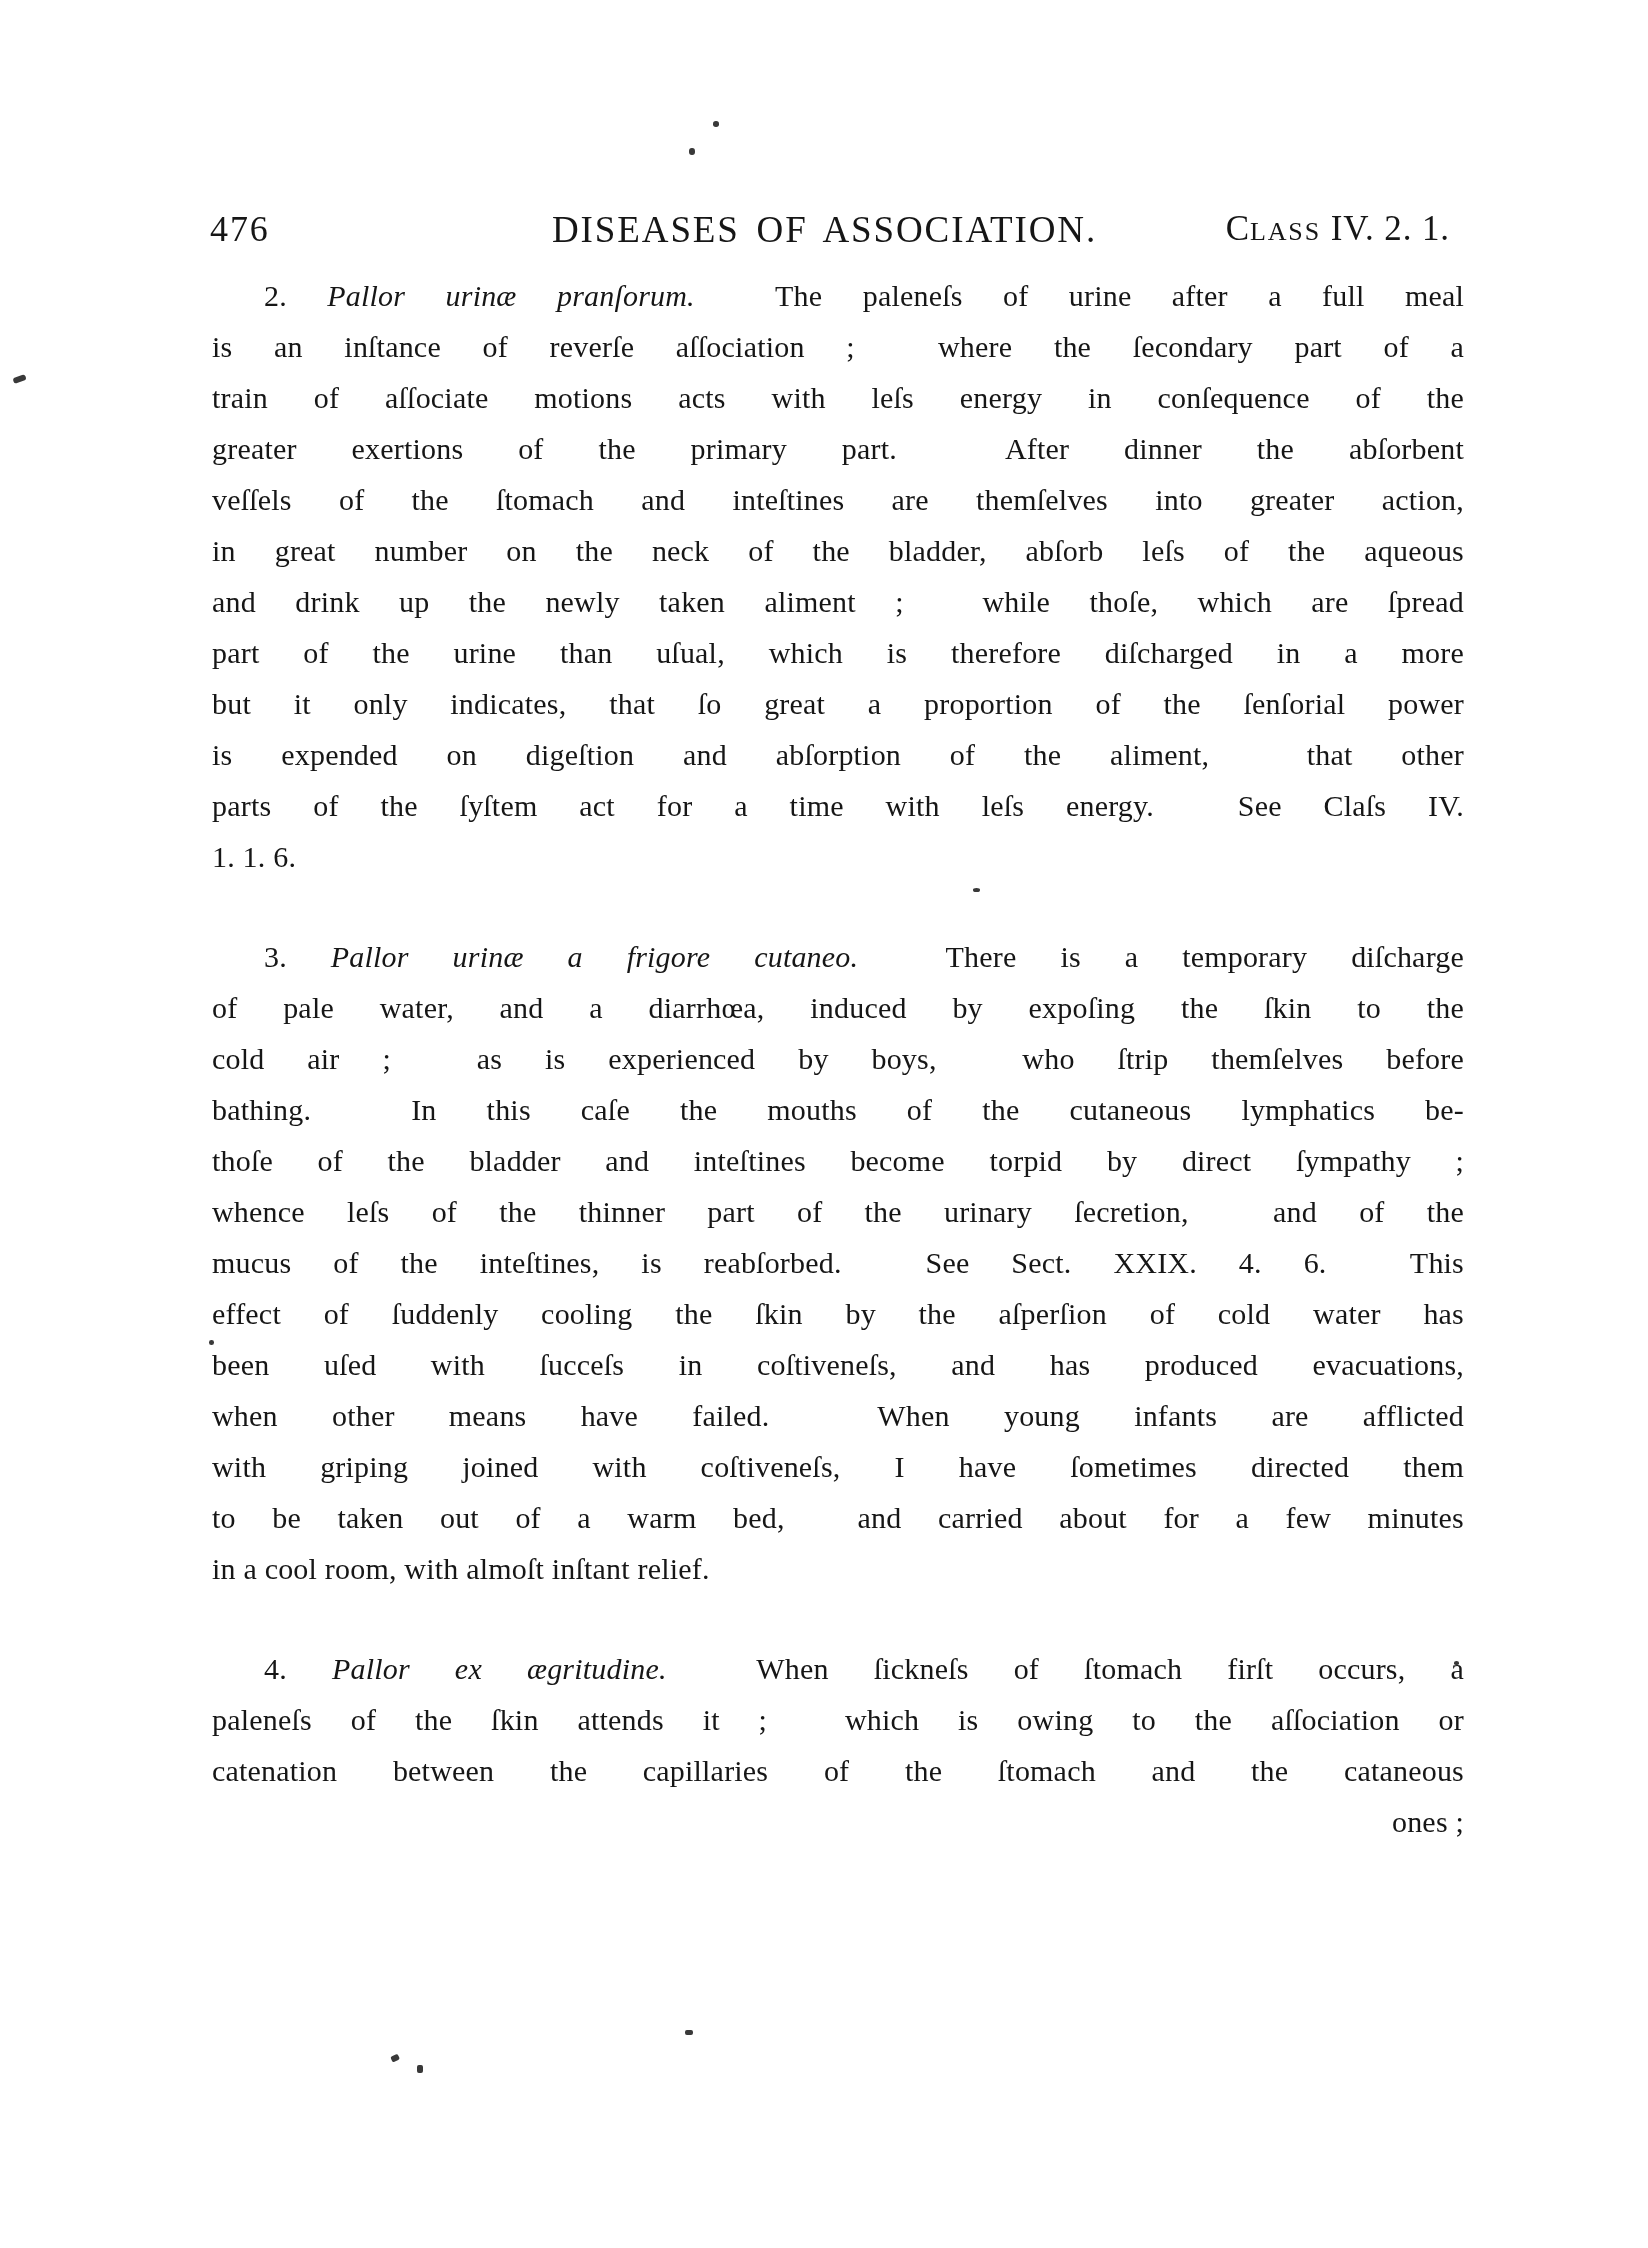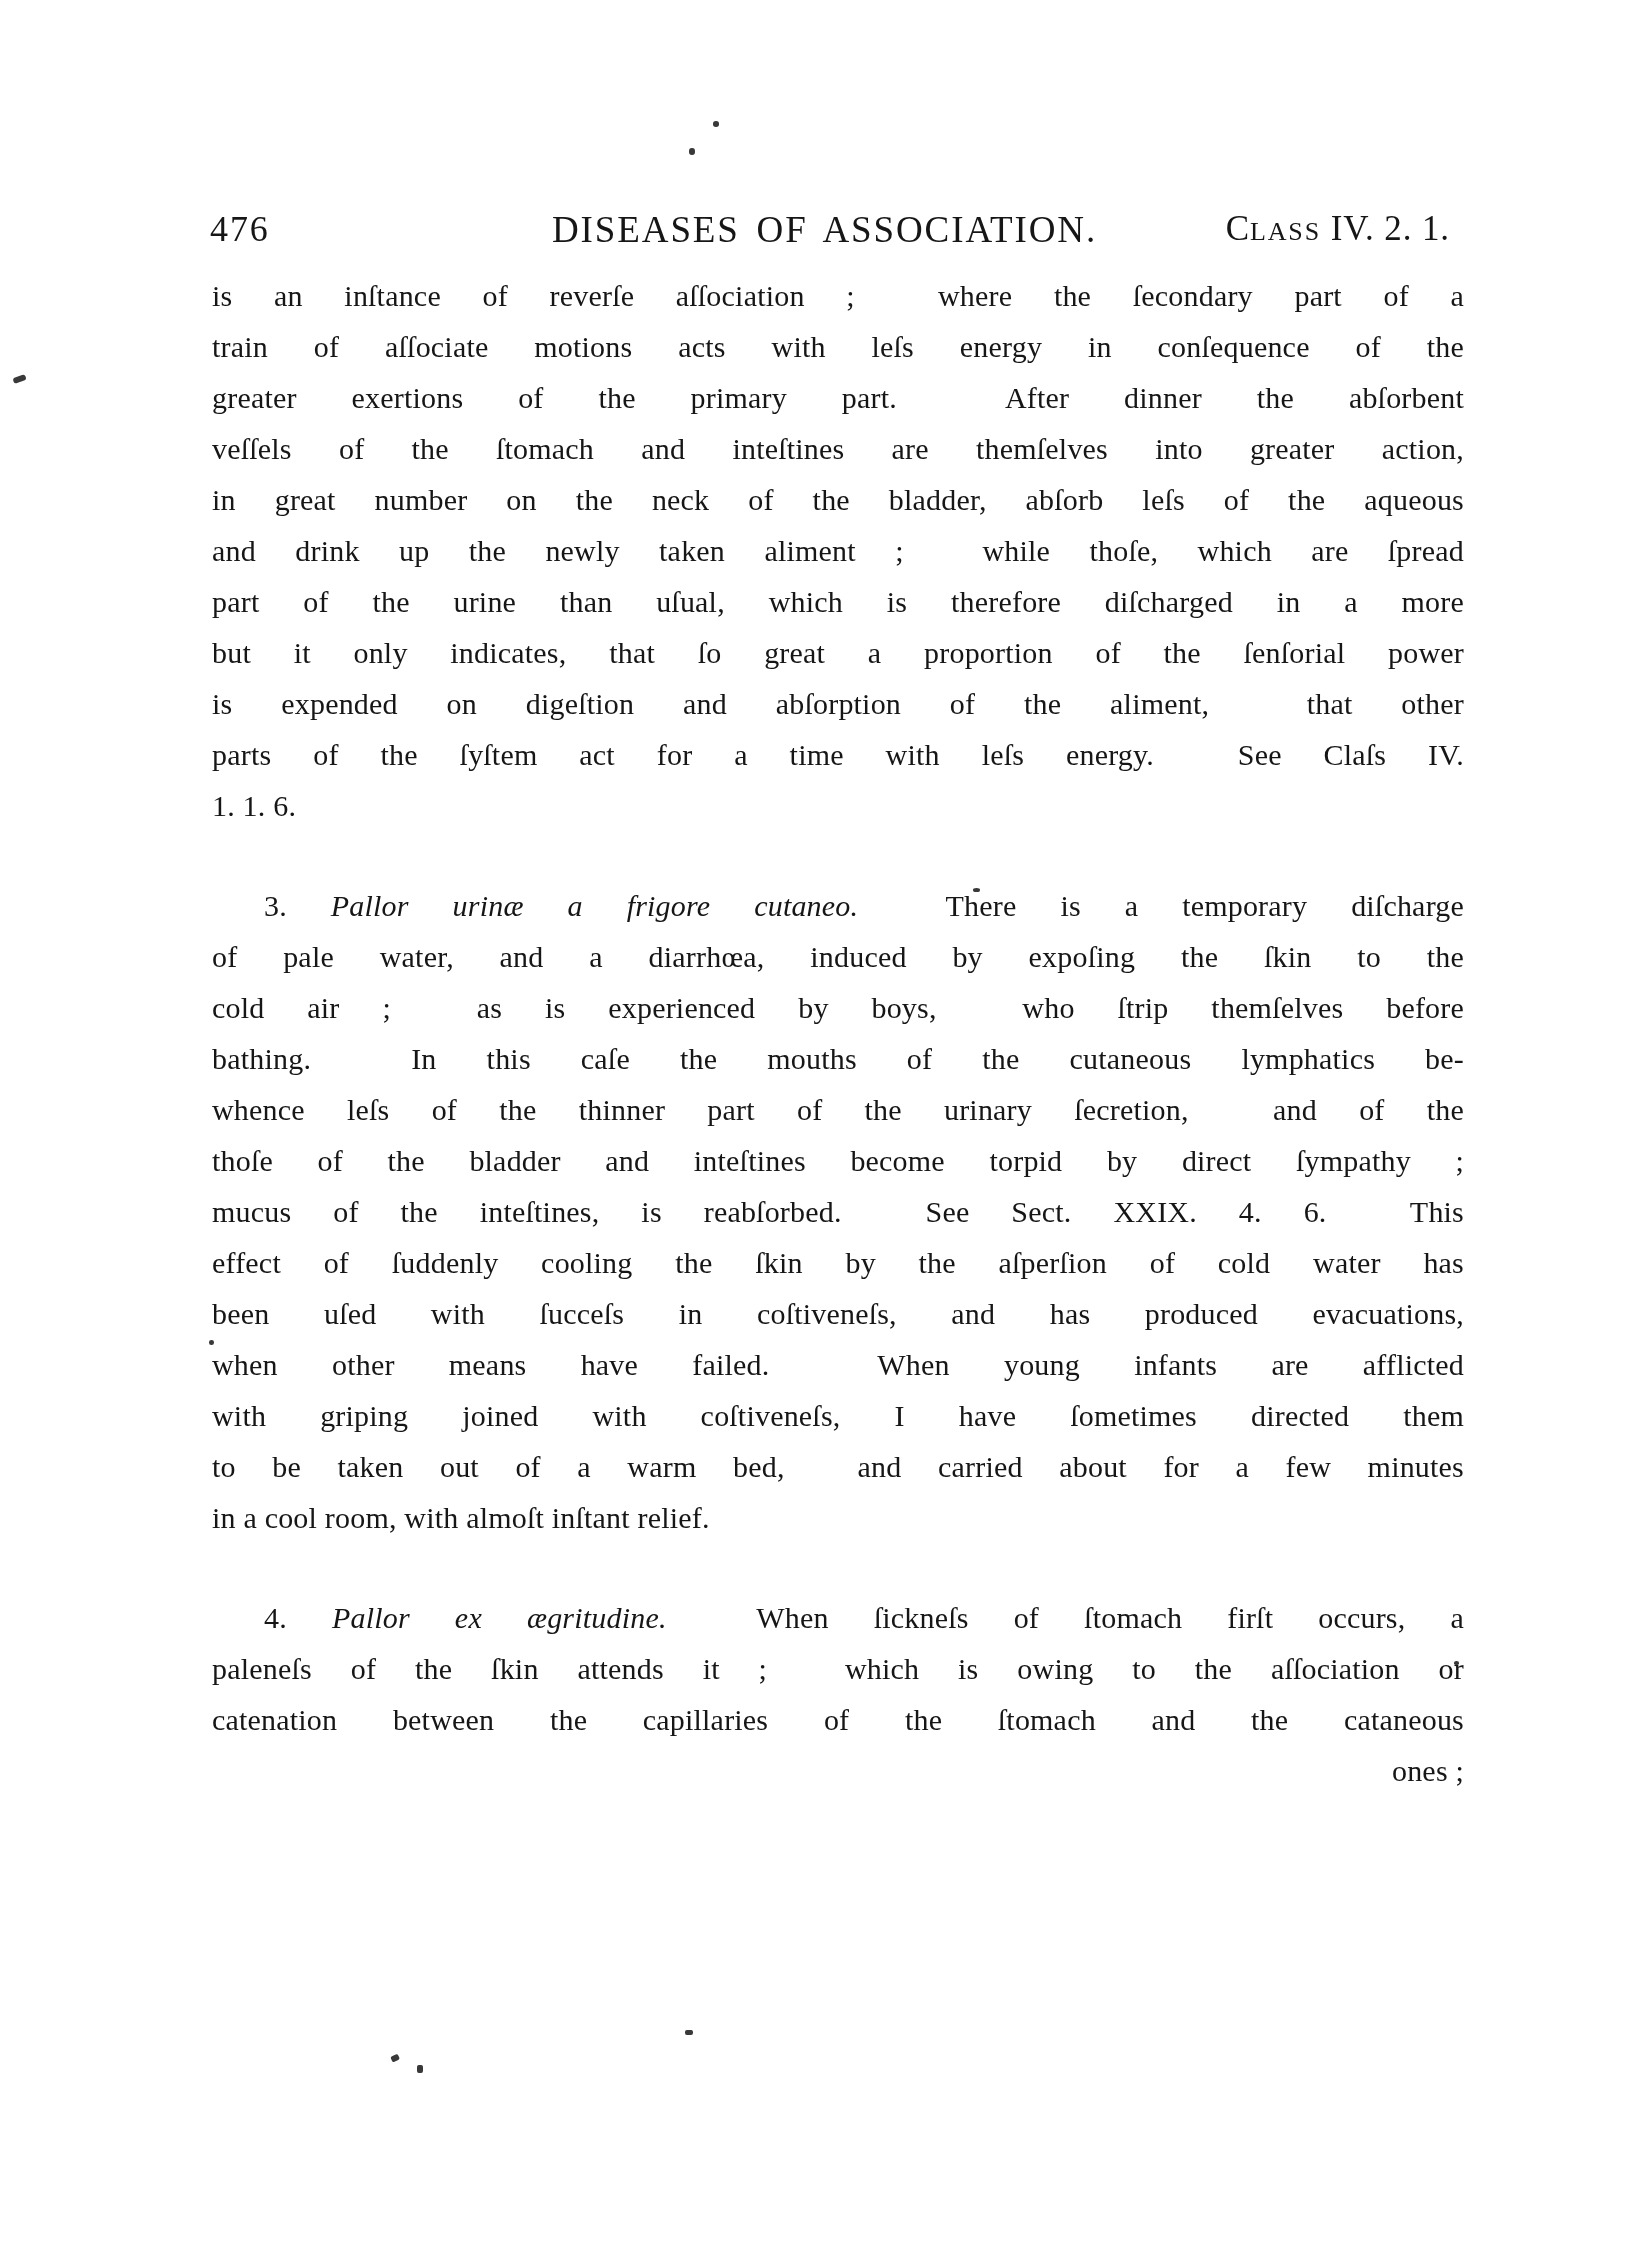--- a/index.html
+++ b/index.html
@@ -104,39 +104,40 @@
 <div class="page">
 
   <div class="header">
     <span class="page-number">476</span>
     <span class="running-title">DISEASES OF ASSOCIATION.</span>
     <span class="class-label"><span class="cl-big">C</span><span class="cl-small">LASS</span><span class="cl-big">&nbsp;IV. 2. 1.</span></span>
   </div>
 
   <div class="text-block">
       <div class="paragraph">
+        <div class="line align-justify indent"><span class="rm">2. </span><span class="it">Pallor urinæ pranſorum.</span><span class="rm">&nbsp; The paleneſs of urine after a full meal</span></div>
         <div class="line align-justify"><span class="rm">is an inſtance of reverſe aſſociation ;&nbsp; where the ſecondary part of a</span></div>
         <div class="line align-justify"><span class="rm">train of aſſociate motions acts with leſs energy in conſequence of the</span></div>
         <div class="line align-justify"><span class="rm">greater exertions of the primary part.&nbsp; After dinner the abſorbent</span></div>
         <div class="line align-justify"><span class="rm">veſſels of the ſtomach and inteſtines are themſelves into greater action,</span></div>
         <div class="line align-justify"><span class="rm">in great number on the neck of the bladder, abſorb leſs of the aqueous</span></div>
         <div class="line align-justify"><span class="rm">and drink up the newly taken aliment ;&nbsp; while thoſe, which are ſpread</span></div>
         <div class="line align-justify"><span class="rm">part of the urine than uſual, which is therefore diſcharged in a more</span></div>
         <div class="line align-justify"><span class="rm">but it only indicates, that ſo great a proportion of the ſenſorial power</span></div>
         <div class="line align-justify"><span class="rm">is expended on digeſtion and abſorption of the aliment,&nbsp; that other</span></div>
         <div class="line align-justify"><span class="rm">parts of the ſyſtem act for a time with leſs energy.&nbsp; See Claſs IV.</span></div>
         <div class="line align-left"><span class="rm">1. 1. 6.</span></div>
       </div>
       <div class="paragraph">
         <div class="line align-justify indent"><span class="rm">3. </span><span class="it">Pallor urinæ a frigore cutaneo.</span><span class="rm">&nbsp; There is a temporary diſcharge</span></div>
         <div class="line align-justify"><span class="rm">of pale water, and a diarrhœa, induced by expoſing the ſkin to the</span></div>
         <div class="line align-justify"><span class="rm">cold air ;&nbsp; as is experienced by boys,&nbsp; who ſtrip themſelves before</span></div>
         <div class="line align-justify"><span class="rm">bathing.&nbsp; In this caſe the mouths of the cutaneous lymphatics be-</span></div>
+        <div class="line align-justify"><span class="rm">thoſe of the bladder and inteſtines become torpid by direct ſympathy ;</span></div>
         <div class="line align-justify"><span class="rm">whence leſs of the thinner part of the urinary ſecretion,&nbsp; and of the</span></div>
-        <div class="line align-justify"><span class="rm">thoſe of the bladder and inteſtines become torpid by direct ſympathy ;</span></div>
         <div class="line align-justify"><span class="rm">mucus of the inteſtines, is reabſorbed.&nbsp; See Sect. XXIX. 4. 6.&nbsp; This</span></div>
         <div class="line align-justify"><span class="rm">effect of ſuddenly cooling the ſkin by the aſperſion of cold water has</span></div>
         <div class="line align-justify"><span class="rm">been uſed with ſucceſs in coſtiveneſs, and has produced evacuations,</span></div>
         <div class="line align-justify"><span class="rm">when other means have failed.&nbsp; When young infants are afflicted</span></div>
         <div class="line align-justify"><span class="rm">with griping joined with coſtiveneſs, I have ſometimes directed them</span></div>
         <div class="line align-justify"><span class="rm">to be taken out of a warm bed,&nbsp; and carried about for a few minutes</span></div>
         <div class="line align-left"><span class="rm">in a cool room, with almoſt inſtant relief.</span></div>
       </div>
       <div class="paragraph">
         <div class="line align-justify indent"><span class="rm">4. </span><span class="it">Pallor ex ægritudine.</span><span class="rm">&nbsp; When ſickneſs of ſtomach firſt occurs, a</span></div>

